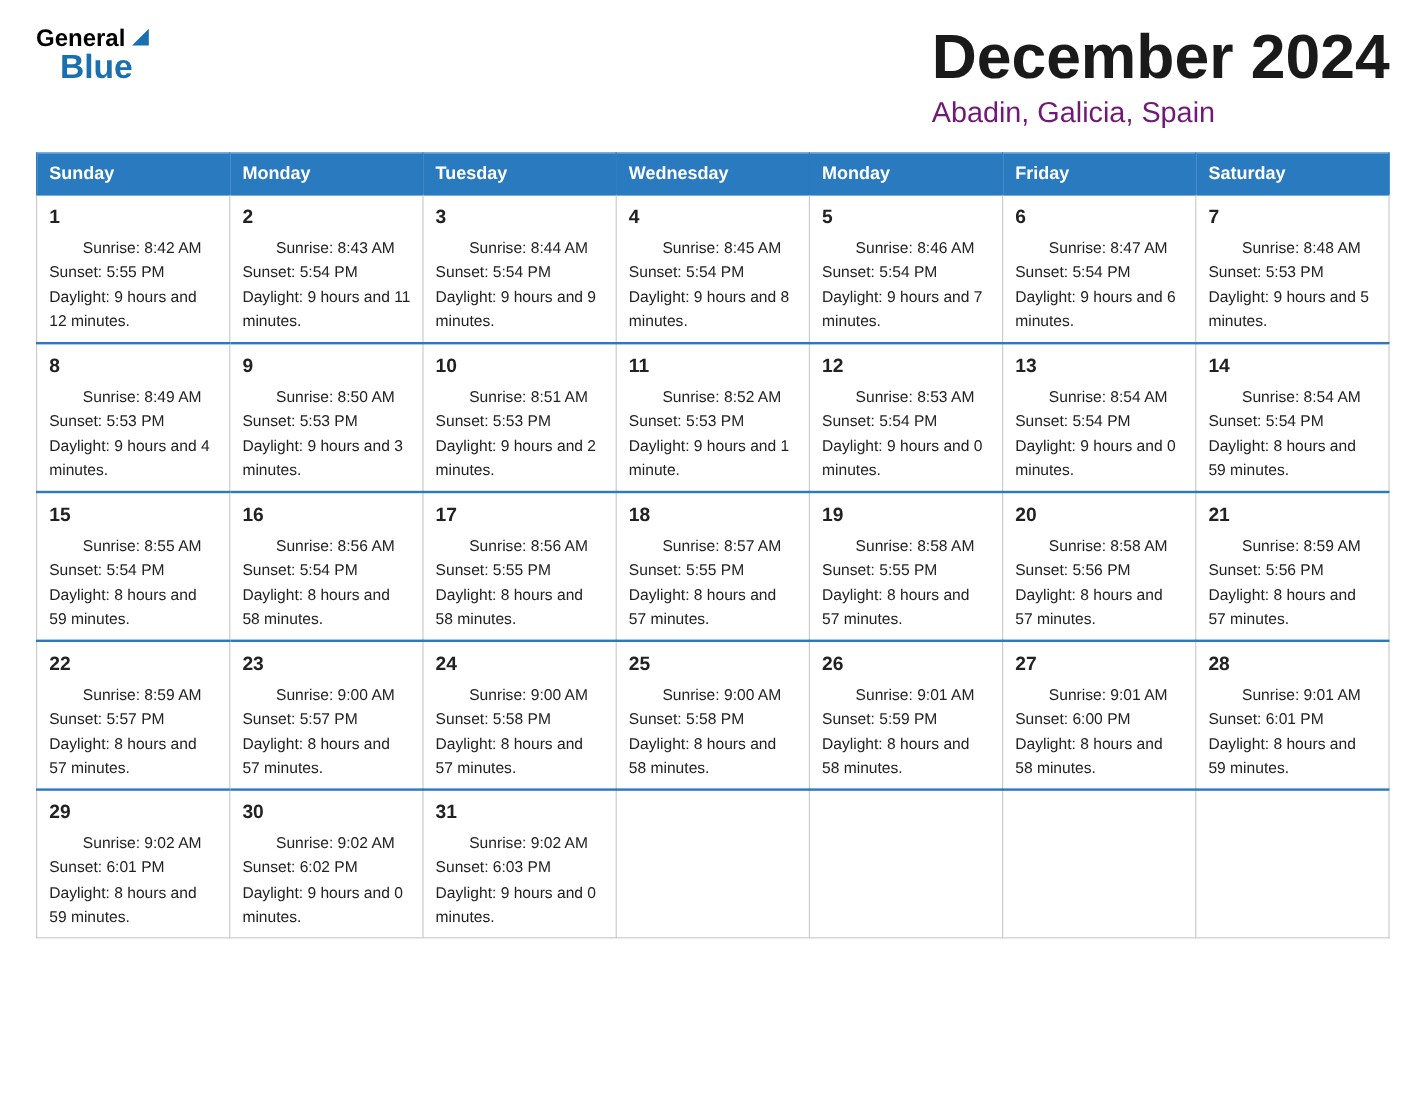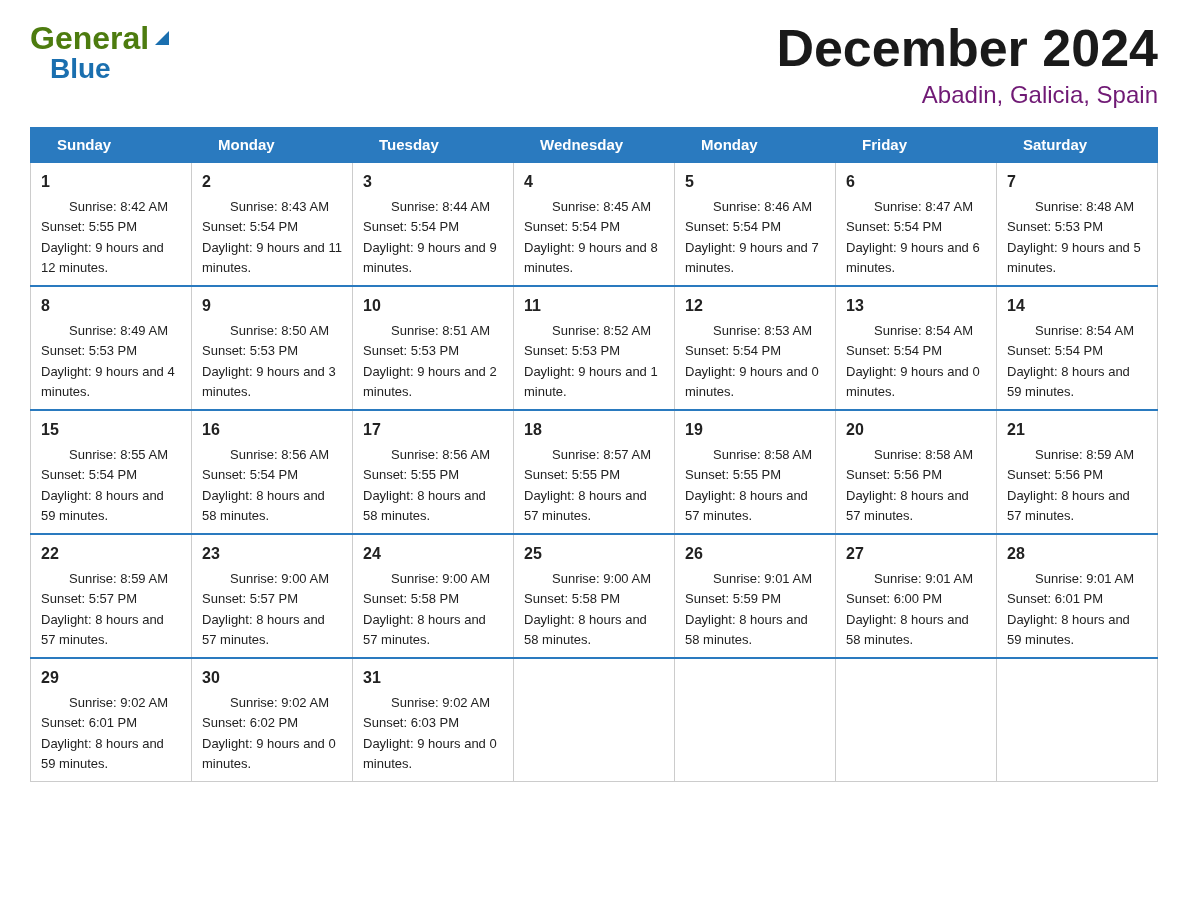--- a/index.html
+++ b/index.html
@@ -15,42 +15,42 @@
       justify-content: space-between;
       align-items: flex-start;
       margin-bottom: 18px;
     }
     .logo {
       display: flex;
       flex-direction: column;
       align-items: flex-start;
     }
     .title-block {
-      text-align: right;
+      text-align: left;
     }
     .month-title {
       font-size: 52px;
       font-weight: bold;
       color: #1a1a1a;
       line-height: 1.1;
     }
     .location {
       font-size: 24px;
       color: #701a75;
       margin-top: 4px;
     }
     table {
       width: 100%;
       border-collapse: collapse;
       font-size: 13.5px;
     }
     thead th {
       background-color: #2a7abf;
       color: #fff;
-      padding: 8px 26px;
+      padding: 8px 10px;
       text-align: left;
       font-size: 15px;
       font-weight: bold;
       border: 1px solid #2a7abf;
     }
     tbody td {
       border: 1px solid #ccc;
       padding: 7px 10px;
       vertical-align: top;
       width: 14.28%;
@@ -88,21 +88,21 @@
     .empty-cell {
       background: #fff;
     }
   </style>
 </head>
 <body>
 
 <div class="header">
   <div class="logo">
     <div style="display:flex;align-items:center;">
-      <span style="font-size:32px;font-weight:bold;color:#4d7c0f;">General</span>
+      <span style="font-size:20px;font-weight:bold;color:#000000;">General</span>
       <svg width="22" height="22" viewBox="0 0 22 22" style="margin-left:2px;margin-bottom:2px;">
         <polygon points="4,18 18,18 18,4" fill="#1a6faf"></polygon>
       </svg>
     </div>
     <span style="font-size:28px;font-weight:bold;color:#1a6faf;margin-top:-4px;margin-left:20px;">Blue</span>
   </div>
   <div class="title-block">
     <div class="month-title">December 2024</div>
     <div class="location">Abadin, Galicia, Spain</div>
   </div>

